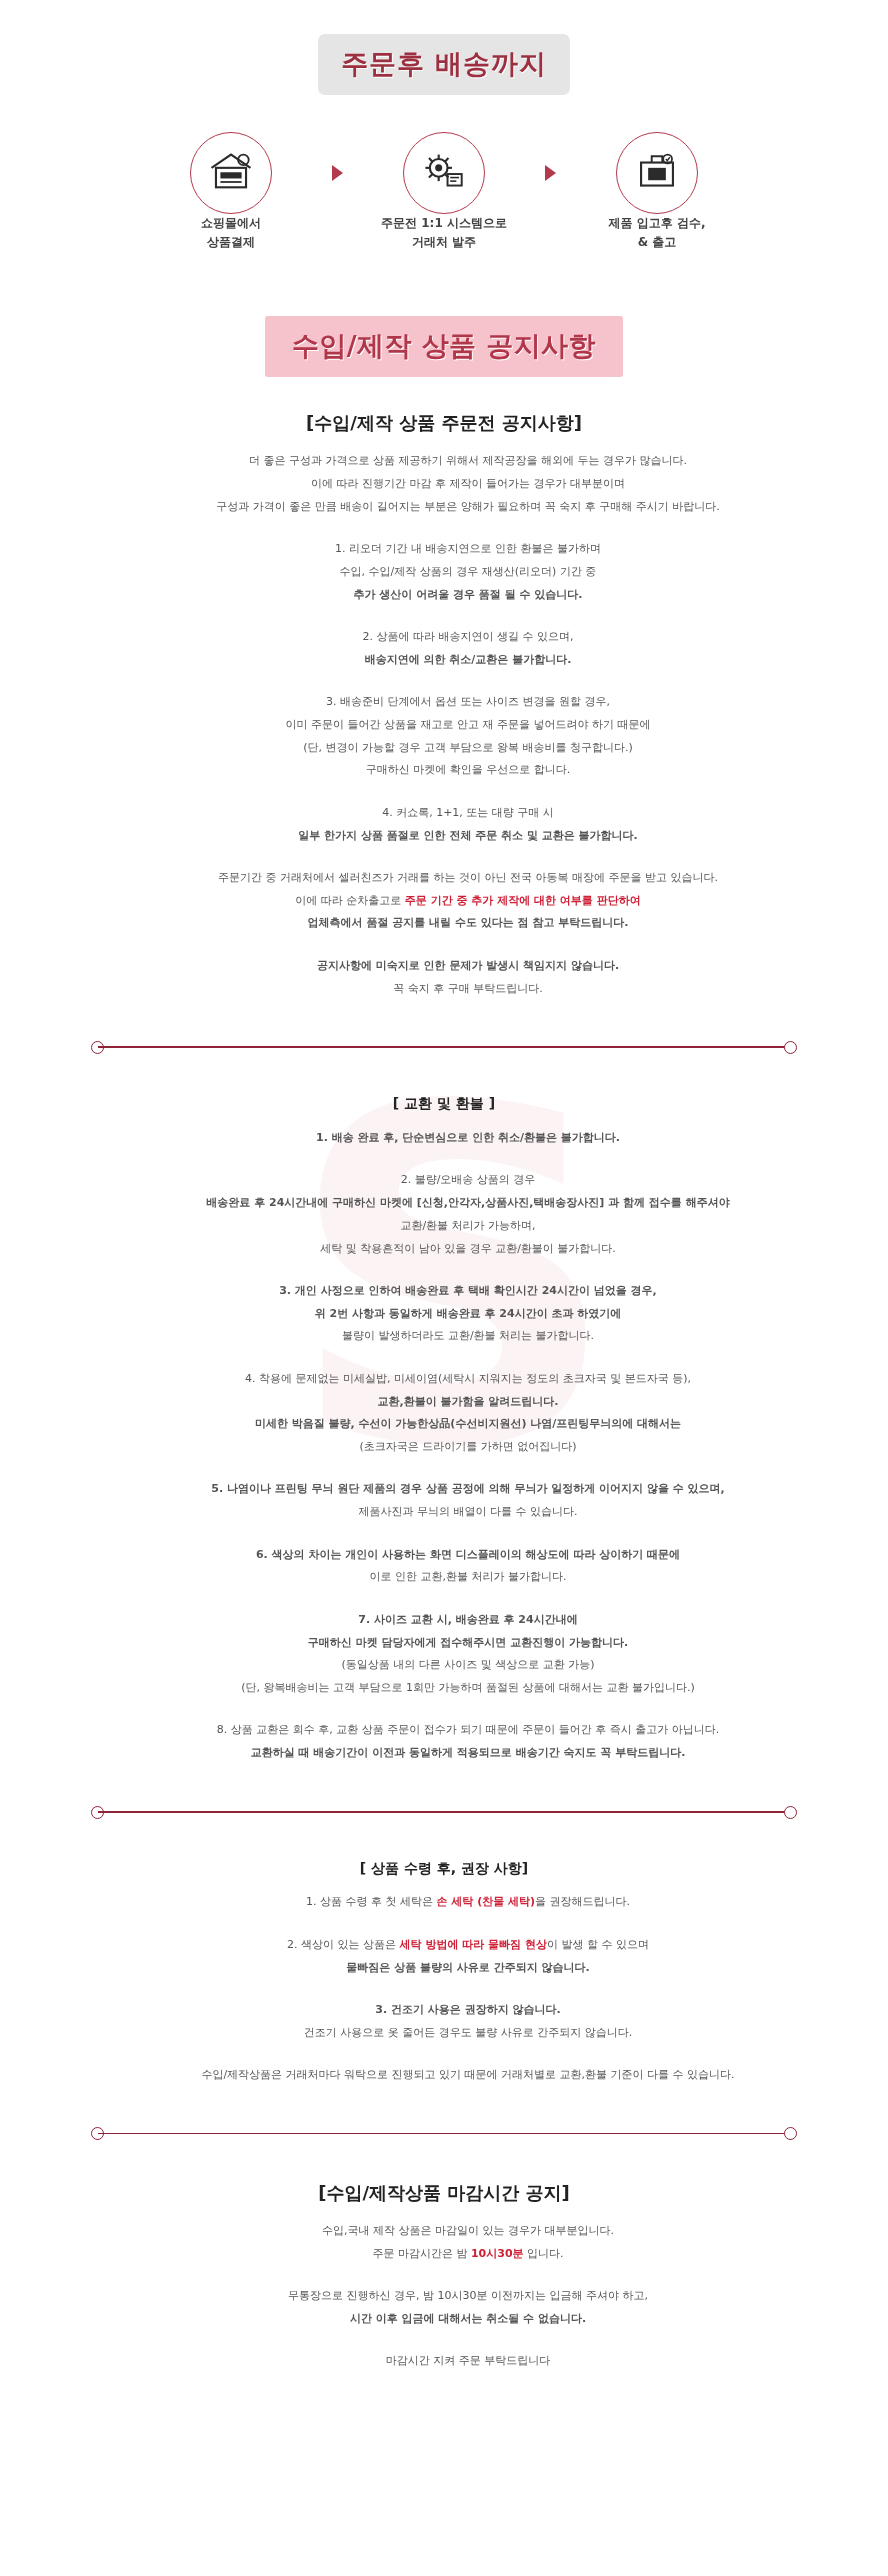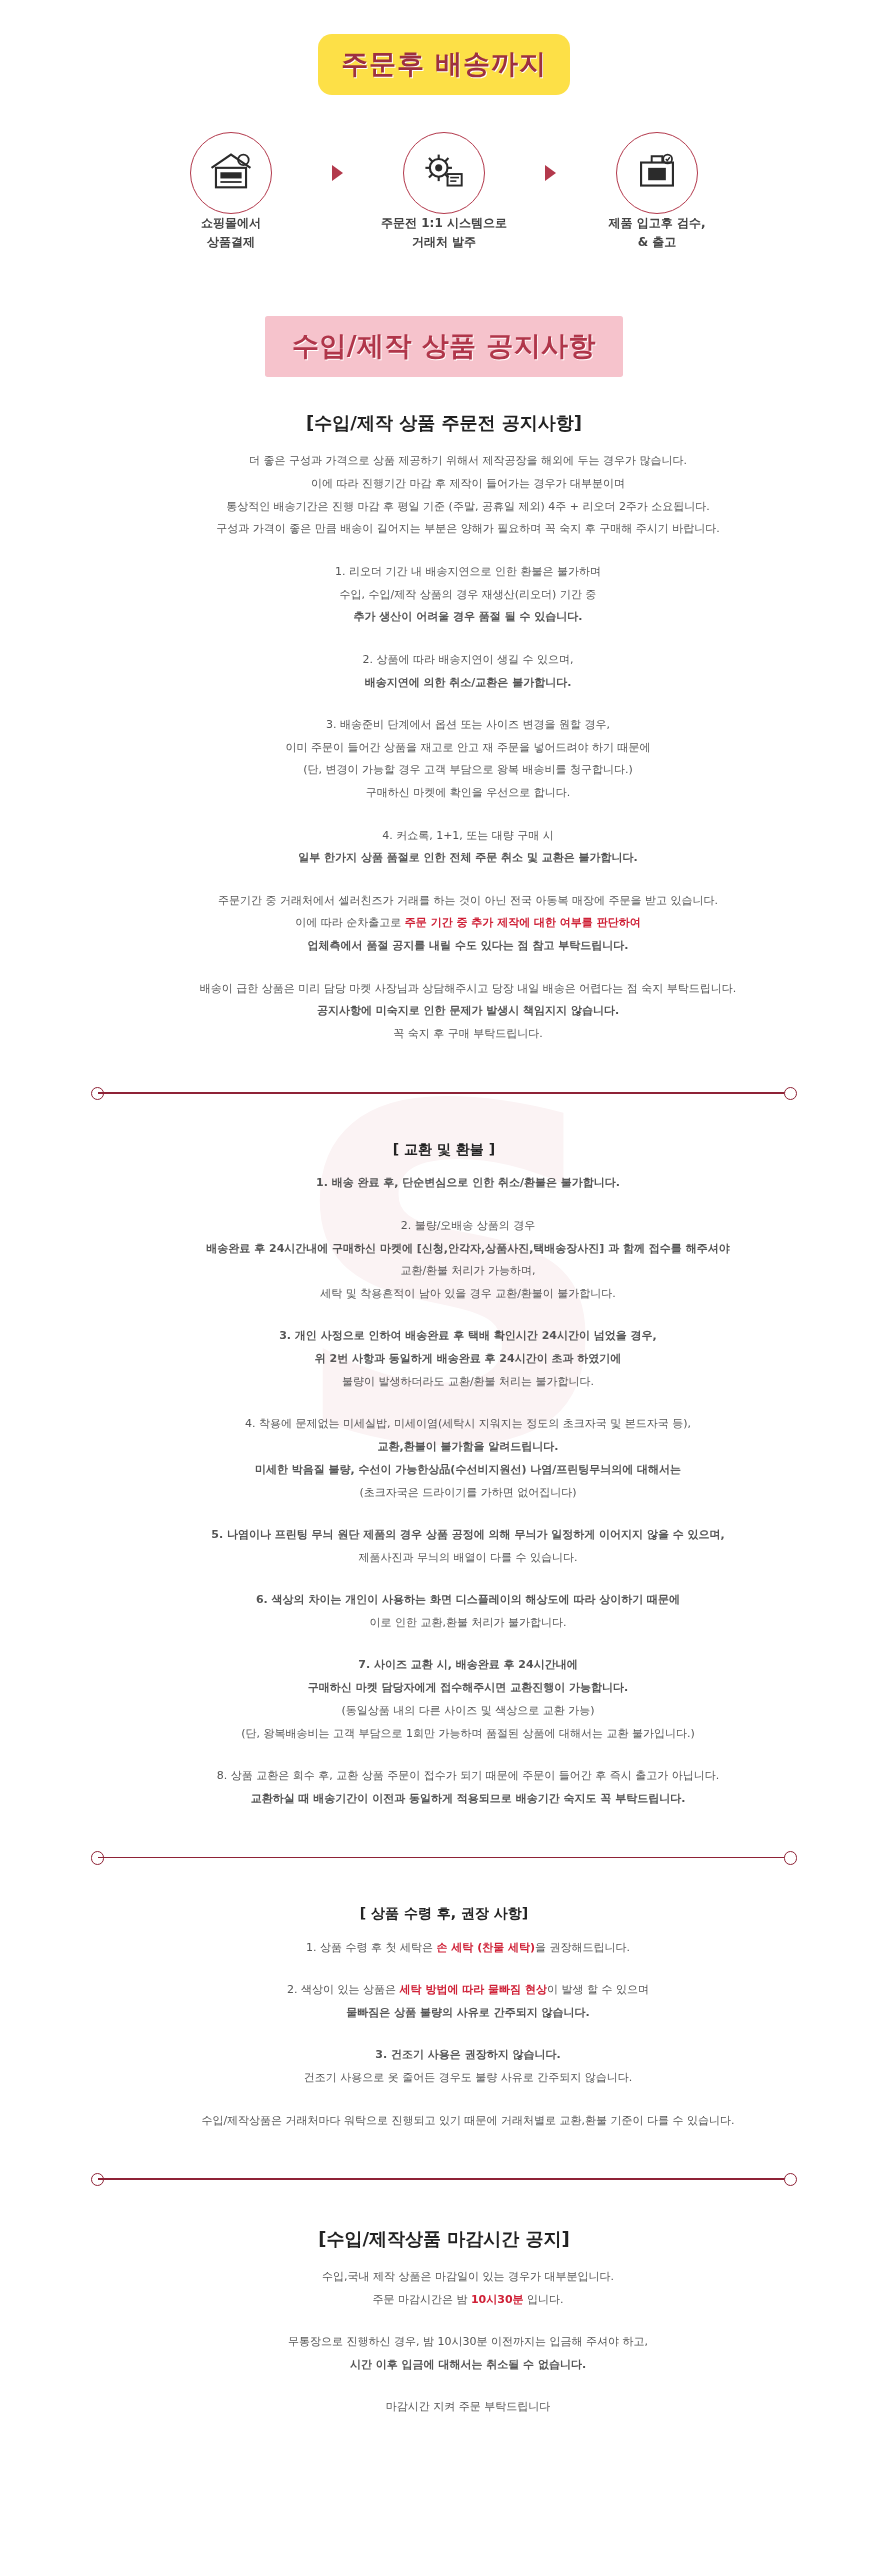--- a/index.html
+++ b/index.html
@@ -33,27 +33,27 @@
   }
   .content{position:relative;z-index:2;}
 
   
   .top-title-wrap{
     text-align:center;
     padding-top:34px;
   }
   .top-title{
     display:inline-block;
-    background:#fde047;
+    background:#e5e5e5;
     color:#9d3040;
     font-size:27px;
     font-weight:700;
     letter-spacing:0.9px;
     padding:6.2px 23px 8px 23px;
-    border-radius:14px;
+    border-radius:7px;
     text-shadow:0.9px 0.9px 0 #ffffff;
   }
 
   
   .steps{
     display:flex;
     justify-content:center;
     align-items:flex-start;
     gap:7px;
     margin-top:37px;
@@ -248,21 +248,20 @@
     <div class="main-header-wrap">
       <div class="main-header">수입/제작 상품 공지사항</div>
     </div>
 
     <div class="sec">
       <div class="sec-title">[수입/제작 상품 주문전 공지사항]</div>
 
       <div class="blk">
         <p class="t">더 좋은 구성과 가격으로 상품 제공하기 위해서 제작공장을 해외에 두는 경우가 많습니다.</p>
         <p class="t">이에 따라 진행기간 마감 후 제작이 들어가는 경우가 대부분이며</p>
-        <p class="t">통상적인 배송기간은 진행 마감 후 평일 기준 (주말, 공휴일 제외) 4주 + 리오더 2주가 소요됩니다.</p>
         <p class="t">구성과 가격이 좋은 만큼 배송이 길어지는 부분은 양해가 필요하며 꼭 숙지 후 구매해 주시기 바랍니다.</p>
       </div>
 
       <div class="blk">
         <p class="t">1. 리오더 기간 내 배송지연으로 인한 환불은 불가하며</p>
         <p class="t">수입, 수입/제작 상품의 경우 재생산(리오더) 기간 중</p>
         <p class="t red">추가 생산이 어려울 경우 품절 될 수 있습니다.</p>
       </div>
 
       <div class="blk">
@@ -282,21 +281,20 @@
         <p class="t red">일부 한가지 상품 품절로 인한 전체 주문 취소 및 교환은 불가합니다.</p>
       </div>
 
       <div class="blk small-gap">
         <p class="t">주문기간 중 거래처에서 셀러친즈가 거래를 하는 것이 아닌 전국 아동복 매장에 주문을 받고 있습니다.</p>
         <p class="t"><span>이에 따라 순차출고로 </span><span class="red">주문 기간 중 추가 제작에 대한 여부를 판단하여</span></p>
         <p class="t red">업체측에서 품절 공지를 내릴 수도 있다는 점 참고 부탁드립니다.</p>
       </div>
 
       <div class="blk small-gap">
-        <p class="t">배송이 급한 상품은 미리 담당 마켓 사장님과 상담해주시고 당장 내일 배송은 어렵다는 점 숙지 부탁드립니다.</p>
         <p class="t red">공지사항에 미숙지로 인한 문제가 발생시 책임지지 않습니다.</p>
         <p class="t">꼭 숙지 후 구매 부탁드립니다.</p>
       </div>
     </div>
 
     <div class="divider">
       <div class="dot l"></div>
       <div class="line"></div>
       <div class="dot r"></div>
     </div>

